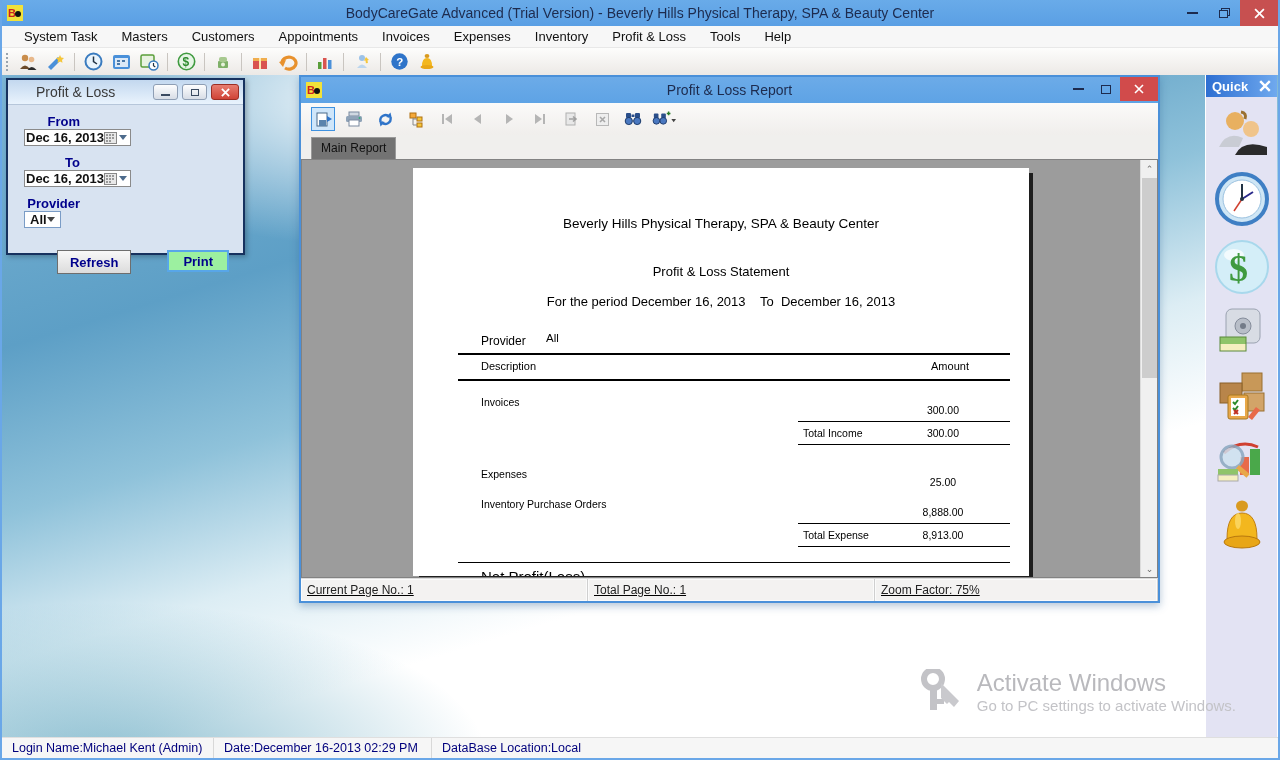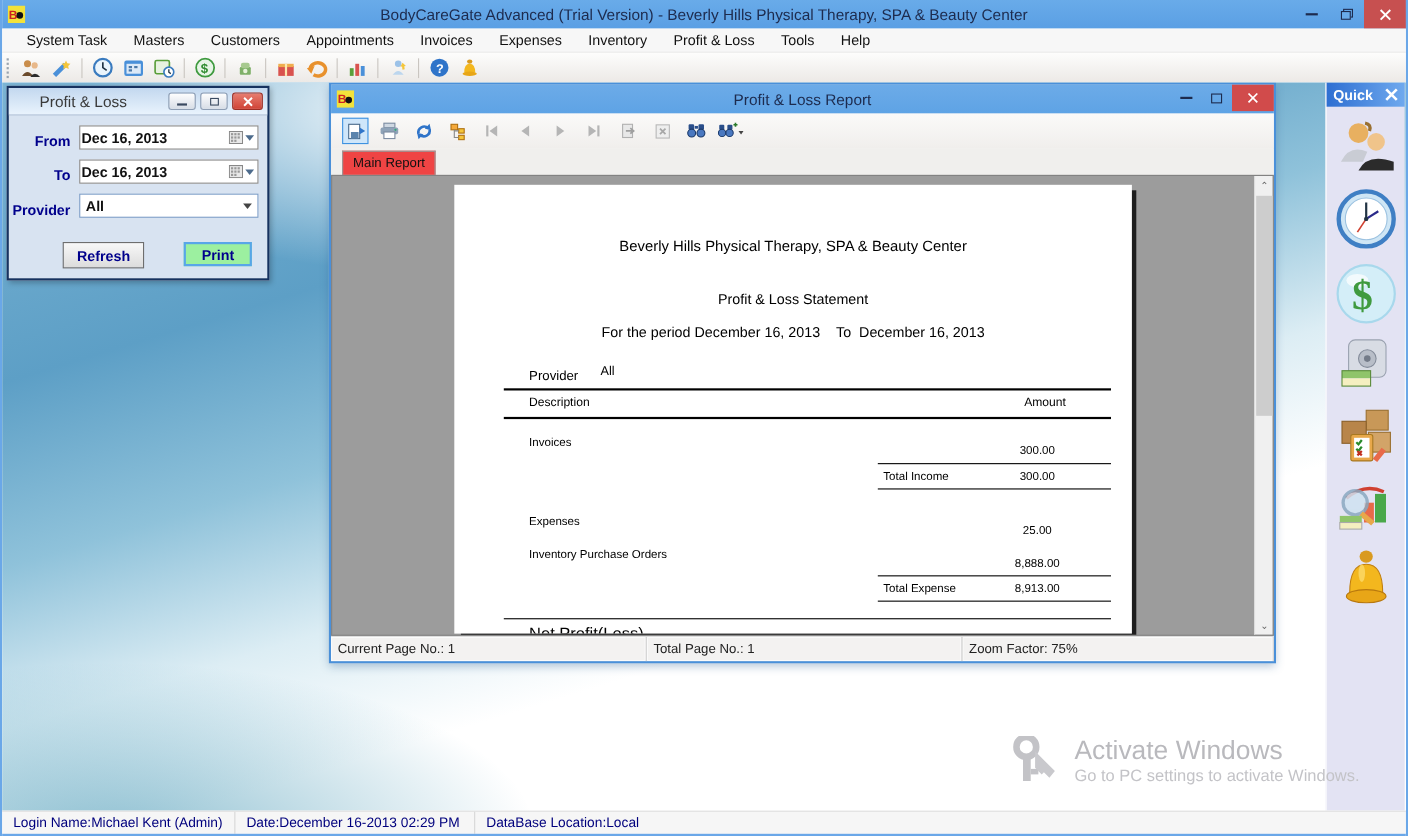--- a/index.html
+++ b/index.html
@@ -44,21 +44,21 @@
   
   .pl-dialog { position:absolute; left:4px; top:3px; width:239px; height:177px;
     border:2px solid #17325f; background:#d8e3f1; box-shadow:2px 2px 5px rgba(0,0,0,0.25); }
   .pl-title { height:25px; background:linear-gradient(#c3d8ef,#e9f3fd);
     display:flex; align-items:center; border-bottom:1px solid #b6c6da; }
   .pl-title-text { font-size:14px; color:#3a3a3a; margin-left:28px; }
   .pl-btns { margin-left:auto; display:flex; gap:4px; margin-right:4px; }
   .pl-btn { width:25px; height:16px; border:1px solid #8e9eb4; border-radius:3px;
     background:linear-gradient(#fefefe,#d7dde6); display:flex; align-items:center; justify-content:center; }
   .pl-btn.close { background:linear-gradient(#e77d70,#d04437); border-color:#9c2e24; width:28px; }
-  .pl-row { display:flex; align-items:flex-end; margin:9px 8px 0 0; }
+  .pl-row { display:flex; align-items:flex-start; margin:9px 8px 0 16px;flex-direction:column; }
   .pl-label { width:64px; text-align:right; font-size:13px; font-weight:bold; color:#00008c; padding-right:8px; }
   .pl-input { flex:1; height:22px; background:#fff; border:1px solid #8a8a8a;
     display:flex; align-items:center; font-size:13px; font-weight:bold; color:#111; padding-left:1px; }
   .pl-input .cal { margin-left:auto; display:flex; align-items:center; gap:2px; padding-right:3px; }
   .dd-arrow { width:0; height:0; border-left:4px solid transparent; border-right:4px solid transparent; border-top:5px solid #4d6b8c; }
   .pl-combo { flex:1; height:22px; background:#fff; border:1px solid #7a9cc6; display:flex;
     align-items:center; font-size:13px; font-weight:bold; color:#111; padding:0 5px; }
   .pl-combo .chev { margin-left:auto; }
   .pl-actions { display:flex; justify-content:flex-end; gap:12px; margin:22px 14px 0 0; }
   .btn { height:22px; padding:11px 12px; font-size:13px; font-weight:bold; color:#00008c;
@@ -72,24 +72,24 @@
   .rw-title { height:26px; background:linear-gradient(#6cabe8,#5ea3e5); display:flex; align-items:center; position:relative; flex:0 0 auto; }
   .rw-title-text { position:absolute; left:0; right:0; text-align:center; font-size:14px; color:#1d2b4e; }
   .rw-btns { position:absolute; right:0; top:0; height:24px; display:flex; }
   .rw-btn { width:28px; display:flex; align-items:center; justify-content:center; }
   .rw-btn.close { width:38px; background:#d14b4b; }
   .rw-toolbar { height:32px; display:flex; align-items:center; padding-left:10px; gap:7px;
     background:linear-gradient(#fbfaf9,#f0eeec); flex:0 0 auto; }
   .rt-ico { width:24px; height:24px; display:flex; align-items:center; justify-content:center; }
   .rt-ico.sel { border:1px solid #3f92e0; background:#cfe6fa; }
   .rw-tabs { height:24px; display:flex; align-items:flex-end; padding-left:10px; background:#f0efed; flex:0 0 auto; }
-  .rw-tab { background:#ef4444; border:1px solid #9a9a9a; border-bottom:none; font-size:12px;
+  .rw-tab { background:#737373; border:1px solid #9a9a9a; border-bottom:none; font-size:12px;
     padding:3px 9px 4px 9px; color:#111; }
   .rw-body { flex:1; position:relative; background:#9c9c9c; border:1px solid #828282; overflow:hidden; }
-  .rw-status { height:23px; background:#f3f2f1; display:flex; flex:0 0 auto; border-top:1px solid #dcdcdc; }
+  .rw-status { height:23px; background:#f3f2f1; display:flex; flex:0 0 auto; border-top:1px solid #dcdcdc;text-decoration:underline; }
   .rw-cell { font-size:12px; color:#222; display:flex; align-items:center; padding-left:6px;
     border-right:1px solid #cfcfcf; box-shadow:inset 0 0 0 1px #fbfbfb; }
   .rw-cell.c1 { width:287px; } .rw-cell.c2 { width:287px; } .rw-cell.c3 { flex:1; }
 
   
   .page { position:absolute; left:111px; top:8px; width:616px; height:408px; background:#fff;
     box-shadow:5px 4px 0 -1px #1e1e1e; overflow:hidden; }
   .pg { position:absolute; font-weight:normal; color:#000; white-space:nowrap; }
   .hline { position:absolute; background:#000; height:1px; }
   .amt { text-align:center; width:120px; }

